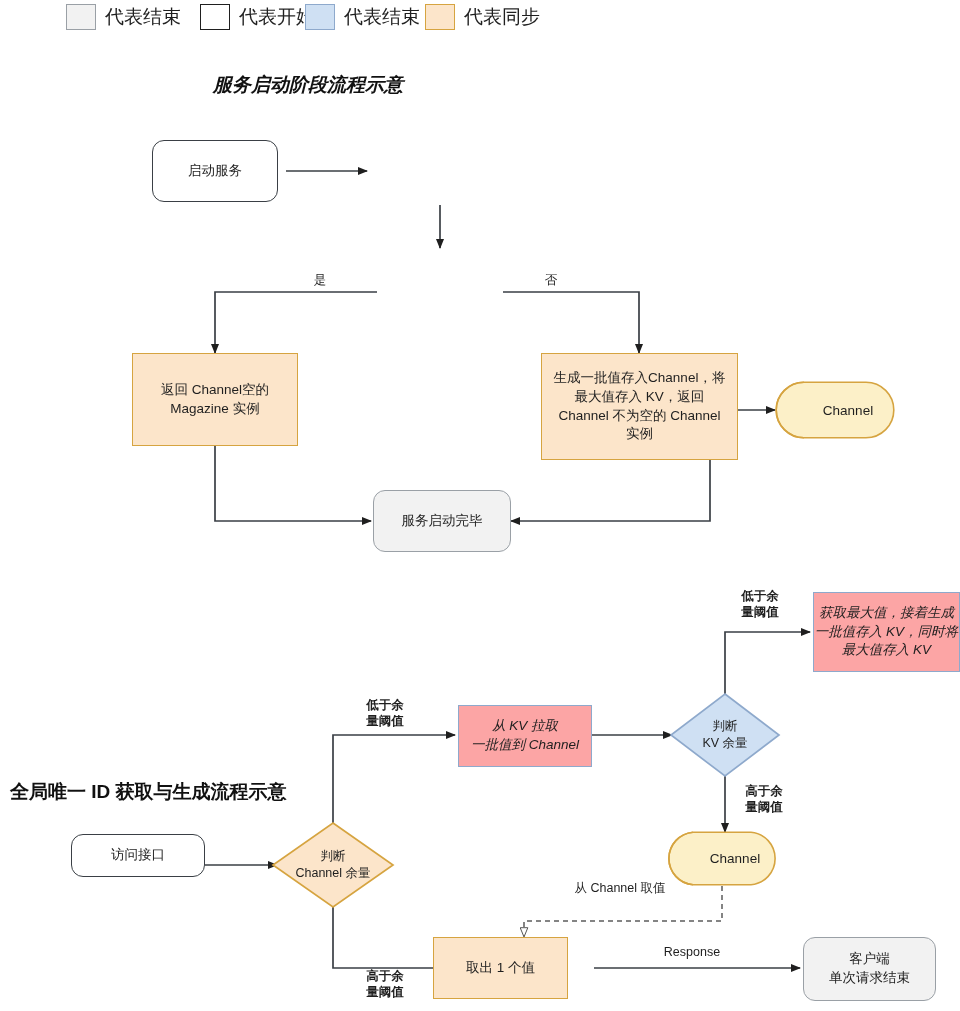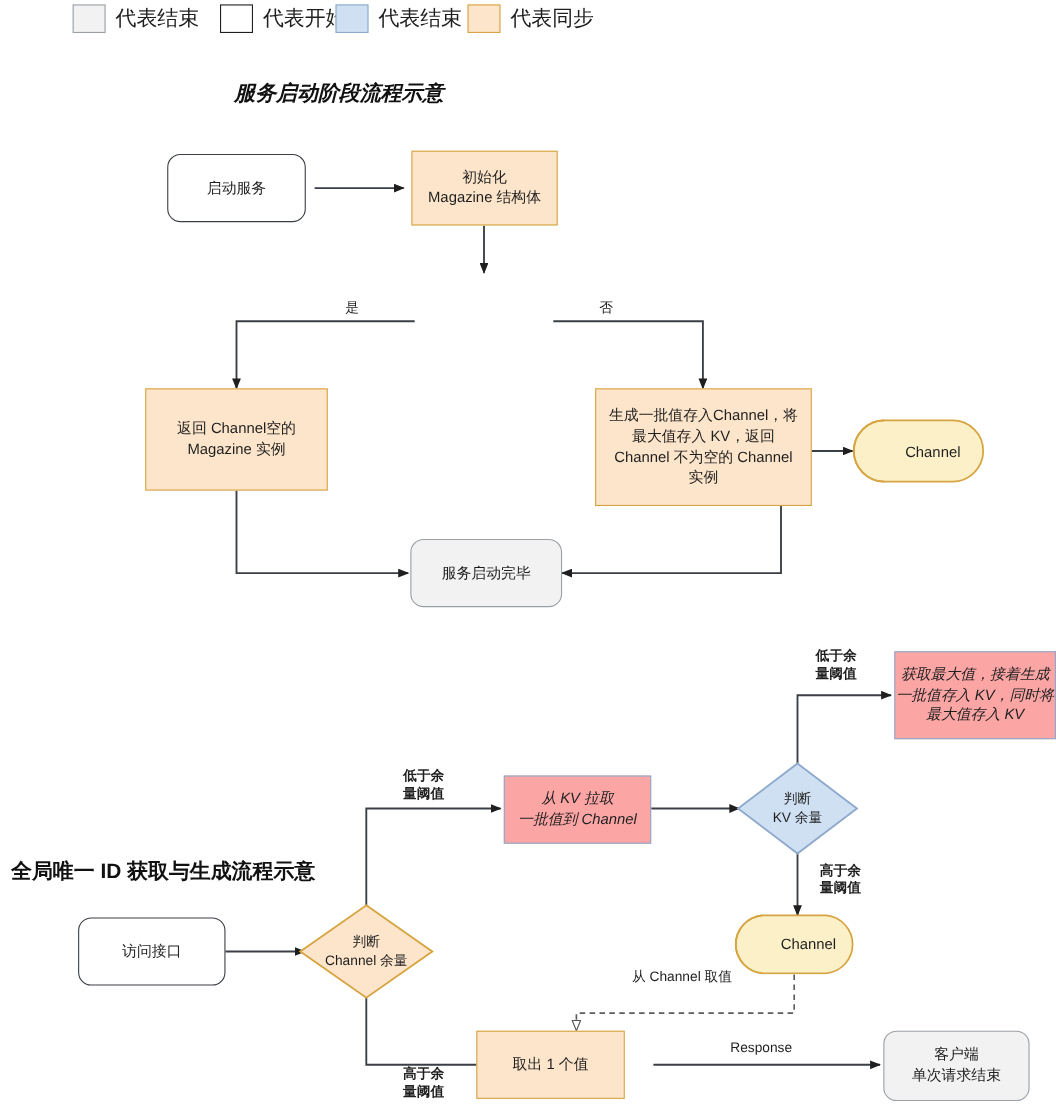--- a/index.html
+++ b/index.html
@@ -104,22 +104,20 @@
       <path d="M594,968 L800,968"></path>
     </g>
 
     <path d="M722,886 L722,921 L524,921 L524,937" stroke="#5c5c5c" stroke-width="1.5" fill="none" stroke-dasharray="5,4" marker-end="url(#arrowOpen)"></path>
   </svg>
 
   <div class="title" style="left:213px;top:72px;font-style:italic;">服务启动阶段流程示意</div>
 
   <div class="node n-start" style="left:152px;top:140px;width:126px;height:62px;">启动服务</div>
 
-  <div class="node n-sync" style="left:374px;top:137px;width:133px;height:68px;">初始化
-Magazine 结构体</div>
 
 
   <div class="edgelabel" style="left:306px;top:272px;width:28px;">是</div>
   <div class="edgelabel" style="left:537px;top:272px;width:28px;">否</div>
 
   <div class="node n-sync" style="left:132px;top:353px;width:166px;height:93px;">返回 Channel空的
 Magazine 实例</div>
 
   <div class="node n-sync" style="left:541px;top:353px;width:197px;height:107px;">生成一批值存入Channel，将
 最大值存入 KV，返回
@@ -131,21 +129,21 @@
       <path d="M29,1.2 H91 A27.8,27.8 0 0 1 91,56.8 H29 A27.8,27.8 0 0 1 29,1.2 Z" fill="#fcf0c8" stroke="#d6a440" stroke-width="1.6"></path>
       <path d="M29,1.2 A27.8,27.8 0 0 0 29,56.8" fill="none" stroke="#d6a440" stroke-width="1.6"></path>
     </svg>
     <div class="clabel">Channel</div>
   </div>
 
   <div class="node n-end" style="left:373px;top:490px;width:138px;height:62px;">服务启动完毕</div>
 
   <div class="title" style="left:10px;top:779px;">全局唯一 ID 获取与生成流程示意</div>
 
-  <div class="node n-start" style="left:71px;top:834px;width:134px;height:62px;">访问接口</div>
+  <div class="node n-start" style="left:71px;top:834px;width:134px;height:43px;">访问接口</div>
 
   <div class="diamond" style="left:271px;top:821px;width:124px;height:88px;">
     <svg class="dshape" viewBox="0 0 124 88">
       <polygon points="62,2 122,44 62,86 2,44" fill="#fce5ca" stroke="#d6a440" stroke-width="1.7"></polygon>
     </svg>
     <div class="dlabel">判断
 Channel 余量</div>
   </div>
 
   <div class="edgelabel bold" style="left:352px;top:697px;width:66px;">低于余

